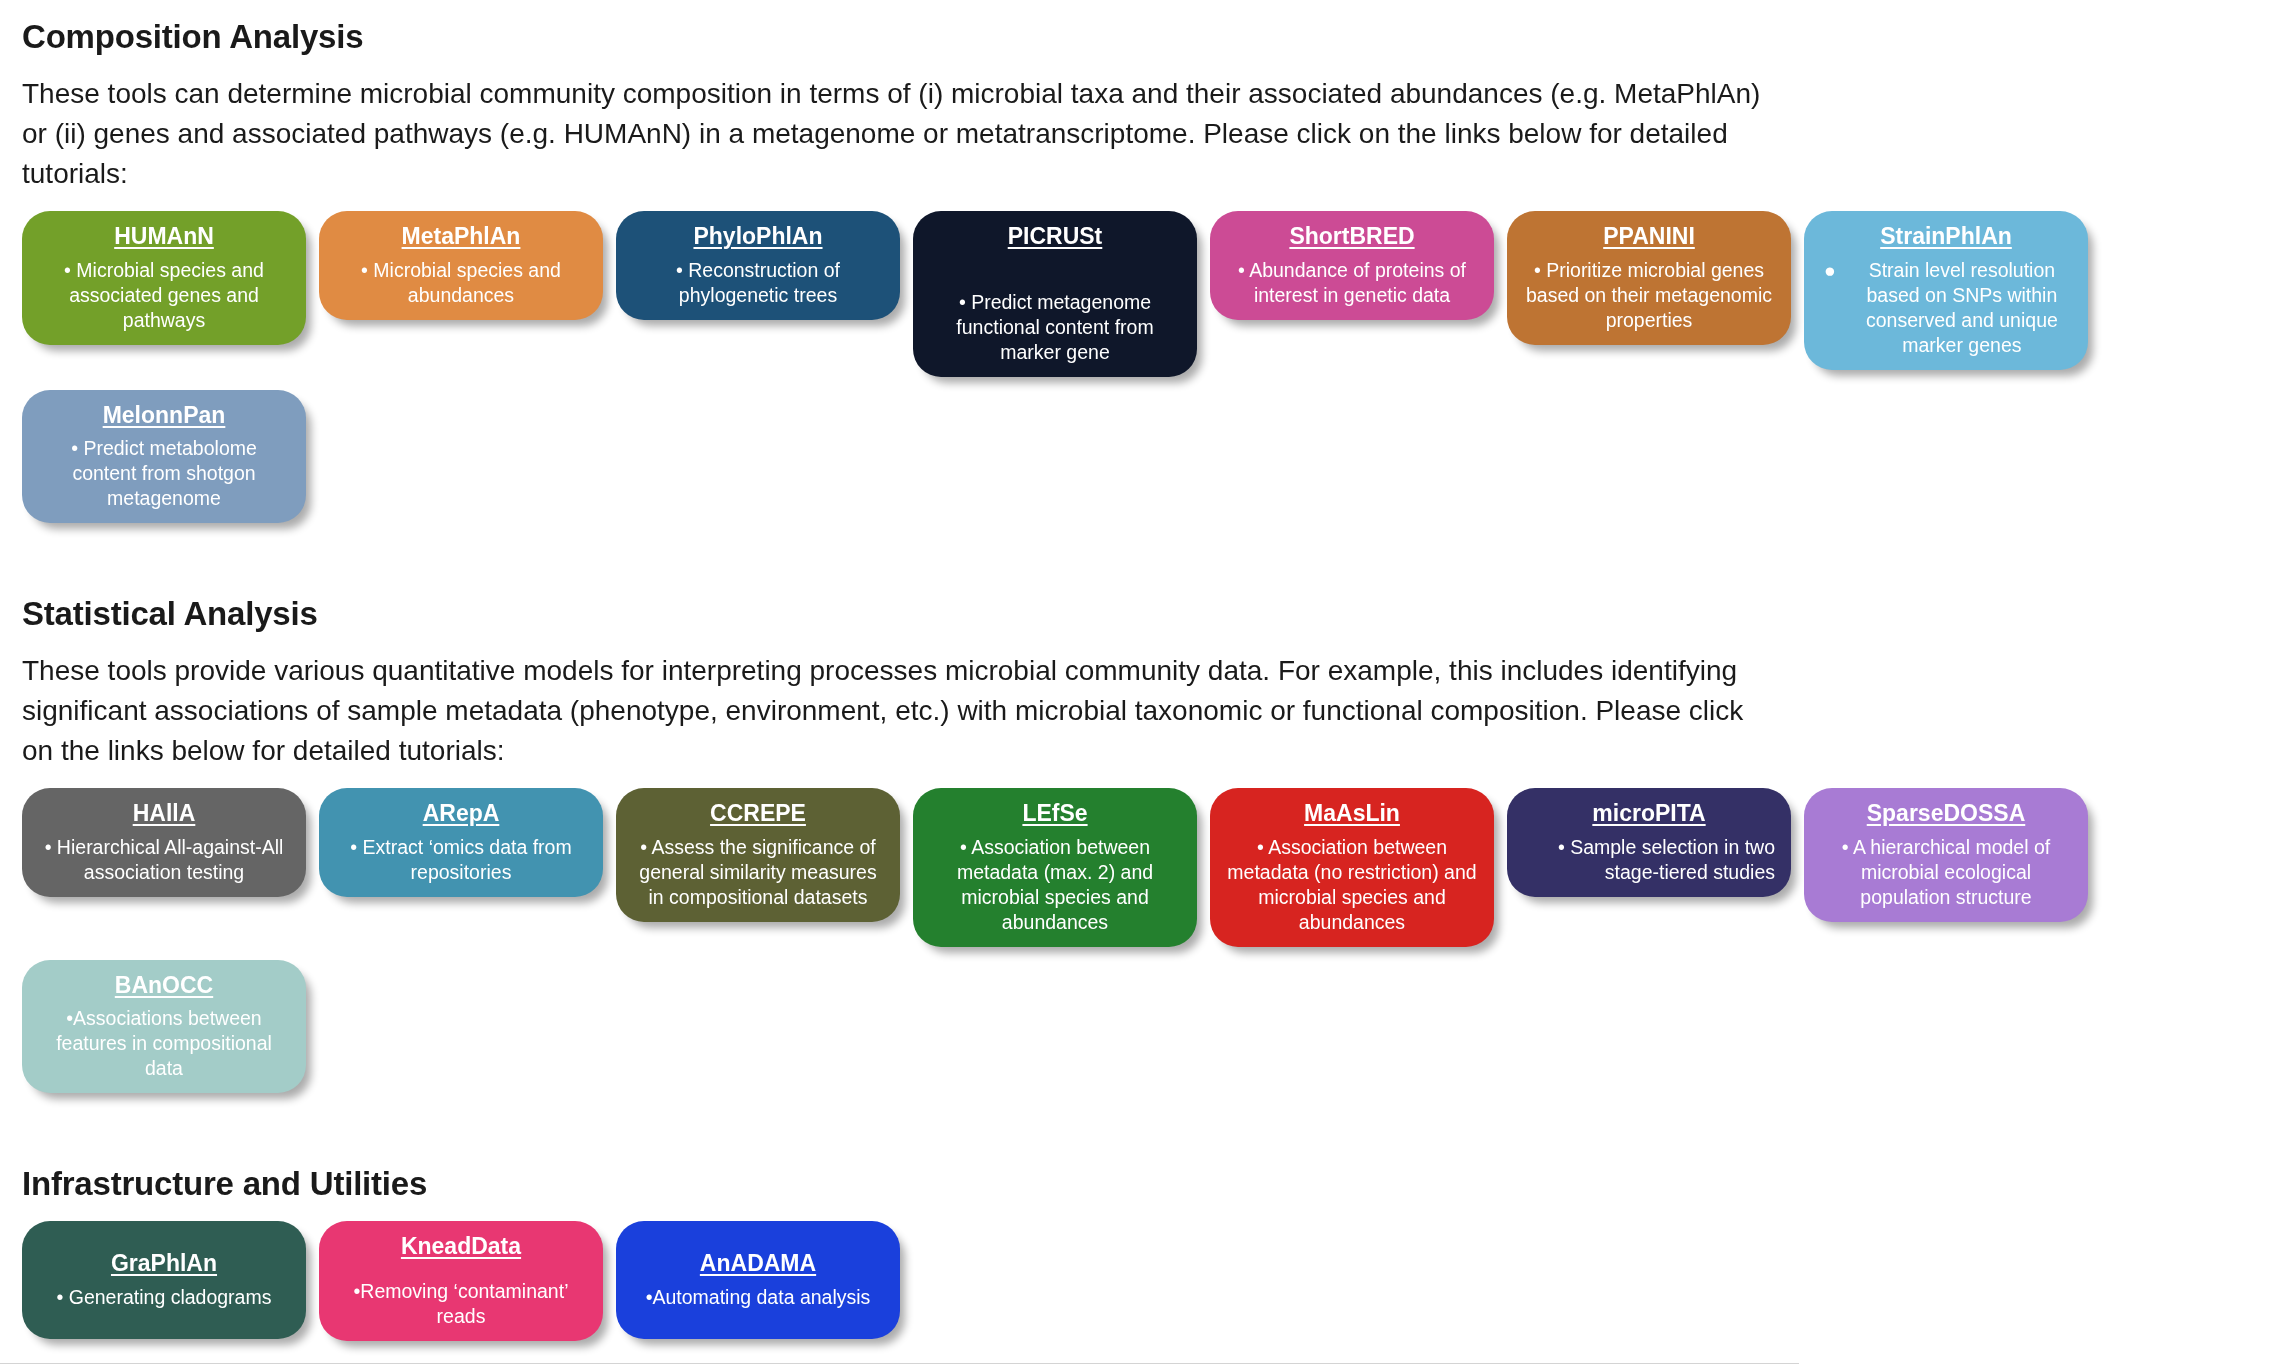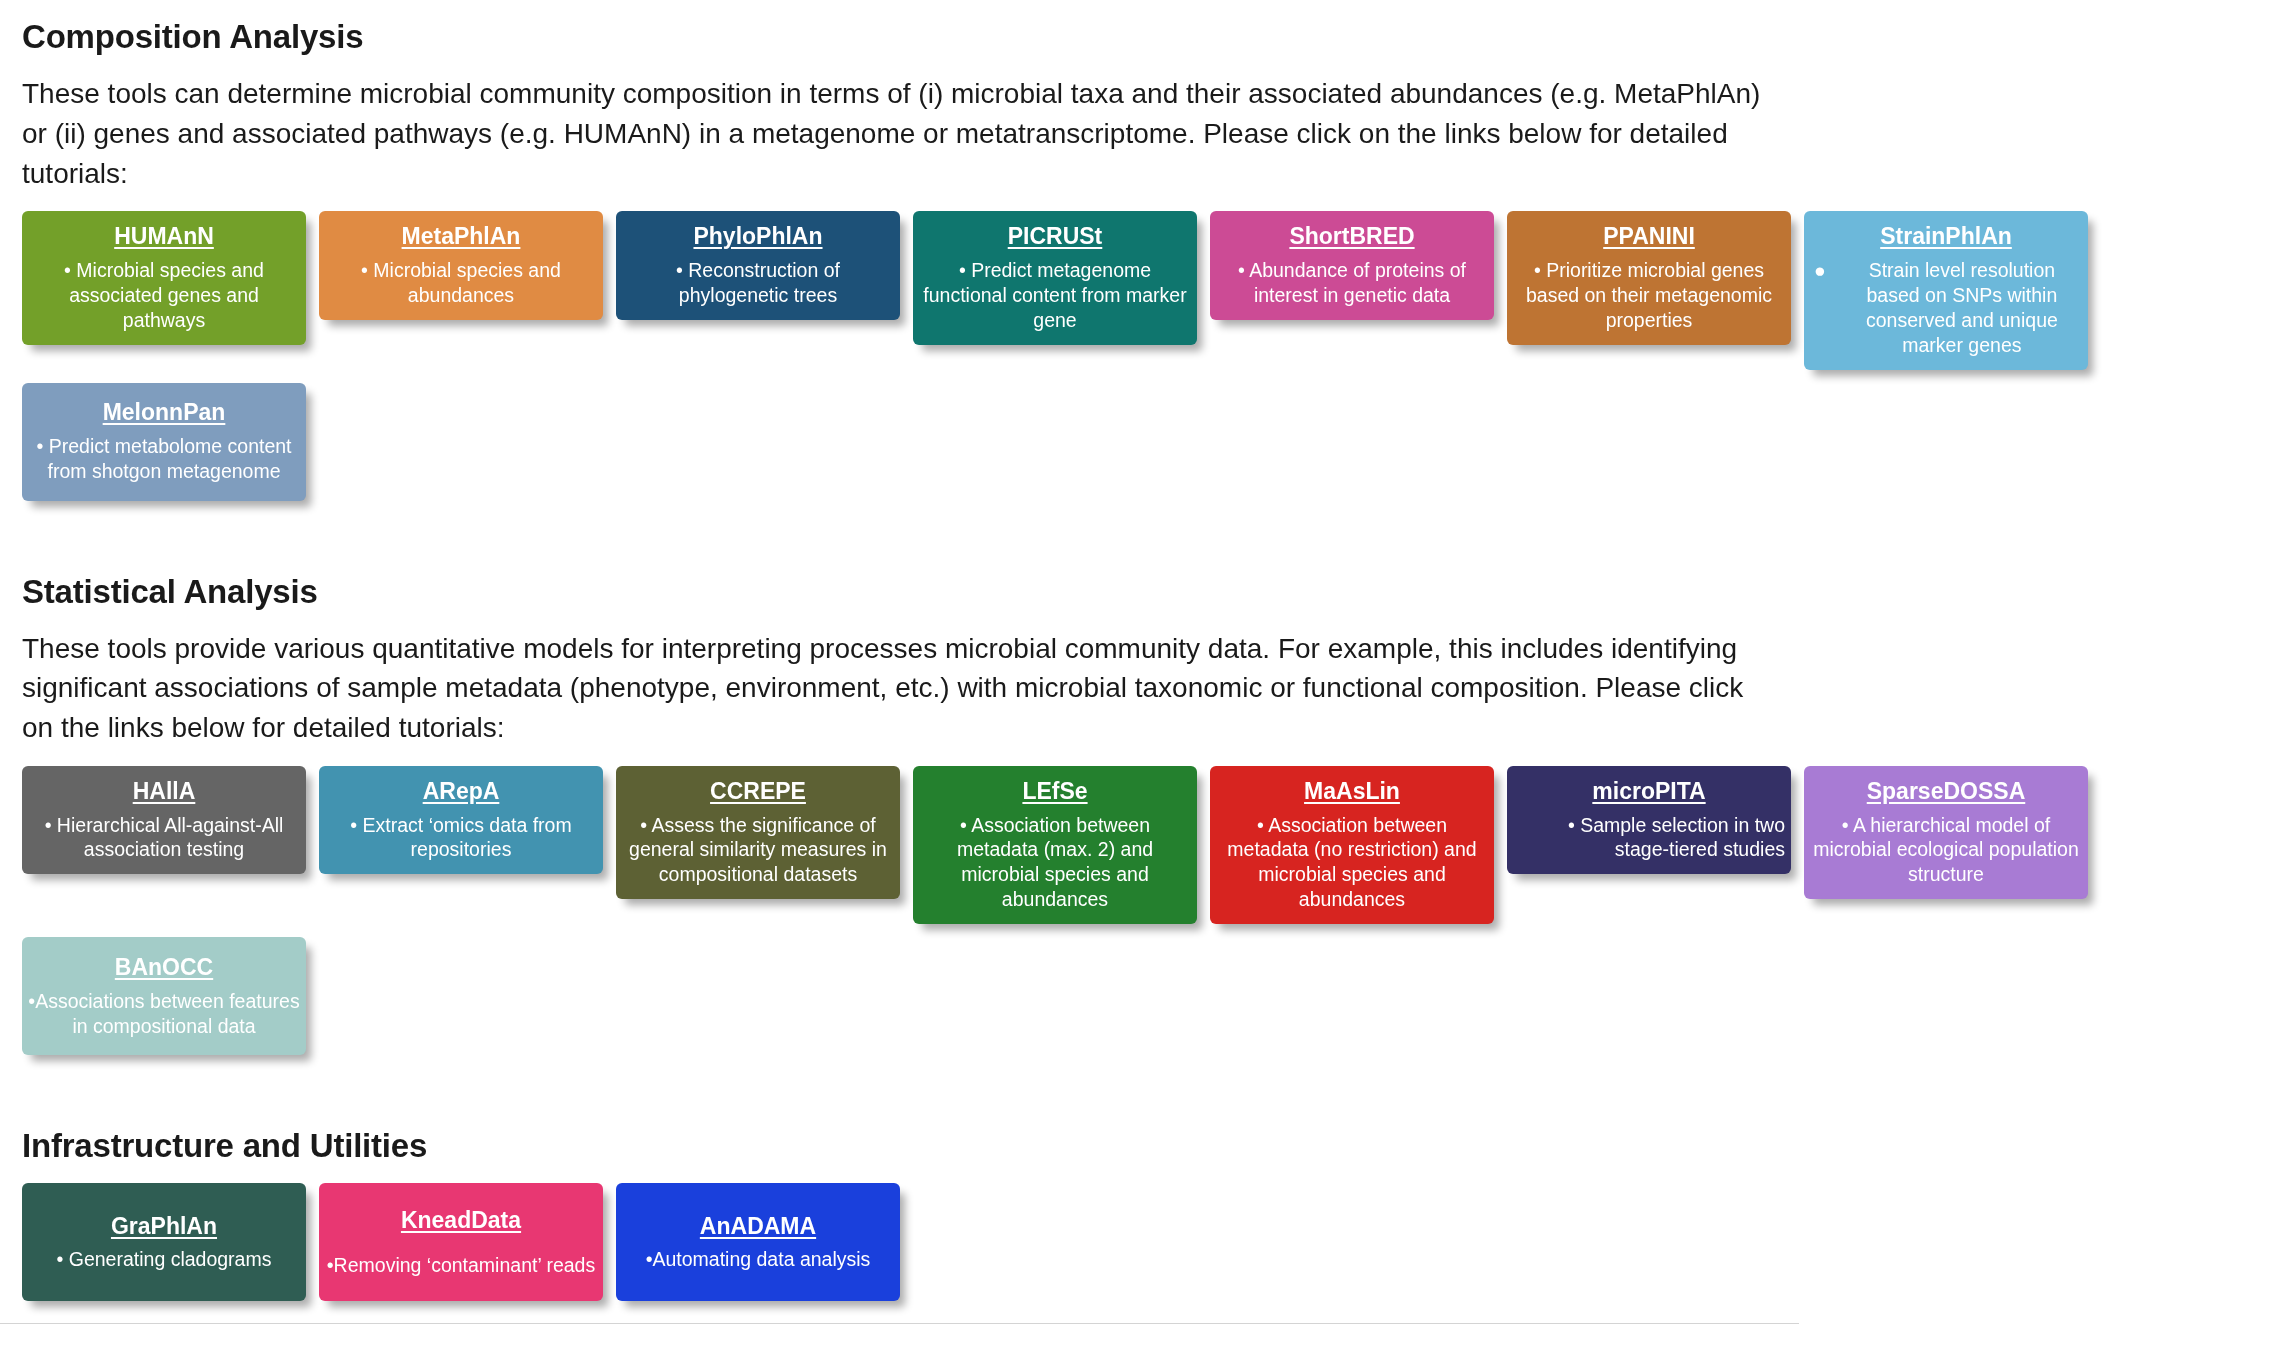--- a/index.html
+++ b/index.html
@@ -45,22 +45,22 @@
   .card-slot {
     width: 284px;
     flex: 0 0 284px;
     display: flex;
     align-items: center;
     justify-content: center;
   }
 
   .card {
     width: 284px;
-    border-radius: 6px;
-    padding: 12px 0;
+    border-radius: 28px;
+    padding: 12px 10px;
     color: #ffffff;
     box-shadow: 7px 8px 9px -2px rgba(0,0,0,0.33);
     display: flex;
     flex-direction: column;
     justify-content: center;
     align-items: center;
     text-align: center;
   }
 
   .card-title {
@@ -122,21 +122,21 @@
             <div class="card-desc">• Microbial species and abundances</div>
           </div>
         </div>
         <div class="card-slot">
           <div class="card h-b" style="background: rgb(29, 81, 120);">
             <div class="card-title">PhyloPhlAn</div>
             <div class="card-desc">• Reconstruction of phylogenetic trees</div>
           </div>
         </div>
         <div class="card-slot">
-          <div class="card h-a" style="background: #0f766e;">
+          <div class="card h-a" style="background: #0f172a; gap: 32px;">
             <div class="card-title">PICRUSt</div>
             <div class="card-desc">• Predict metagenome functional content from marker gene</div>
           </div>
         </div>
         <div class="card-slot">
           <div class="card h-b" style="background: rgb(204, 75, 149);">
             <div class="card-title">ShortBRED</div>
             <div class="card-desc">• Abundance of proteins of interest in genetic data</div>
           </div>
         </div>

